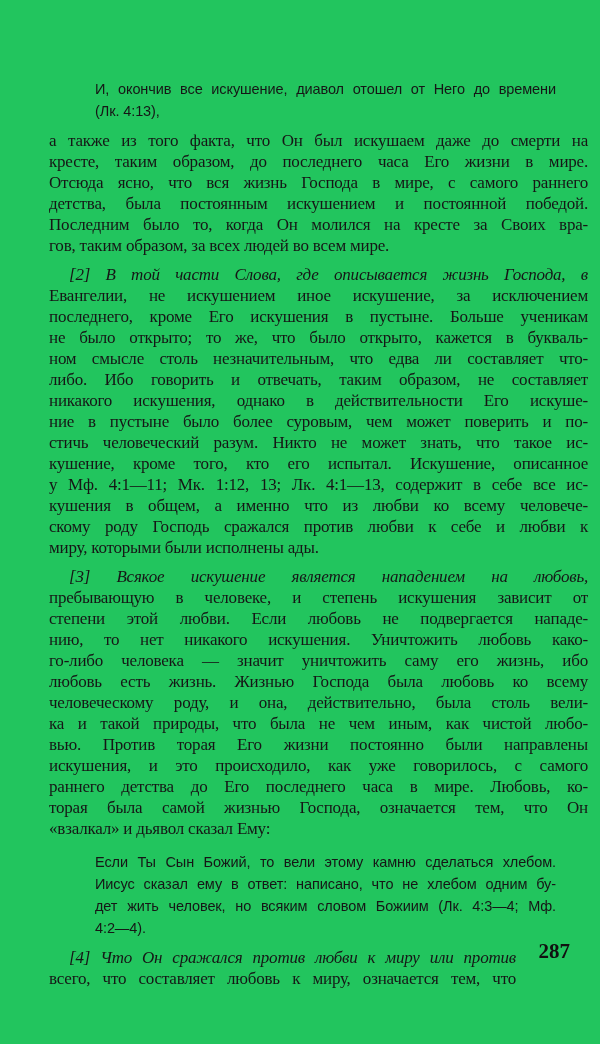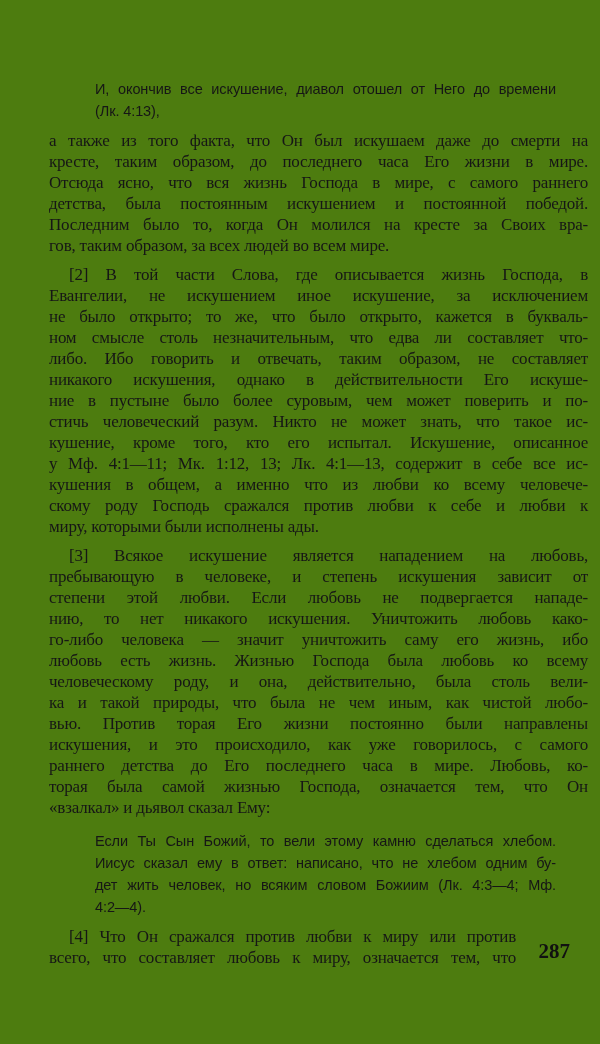--- a/index.html
+++ b/index.html
@@ -1,20 +1,20 @@
 <!DOCTYPE html>
 <html><head>
 <meta charset="utf-8">
 <style>
   html, body { margin: 0; padding: 0; }
   .page {
     position: relative;
     width: 600px;
     height: 1044px;
-    background: #4d7c0f;
+    background: #22c55e;
     color: #161616;
     overflow: hidden;
   }
   .column {
     position: absolute;
     left: 41px;
     top: 66px;
     width: 539px;
   }
   .block { margin: 8px; }
@@ -38,21 +38,21 @@
     text-align: justify;
     text-align-last: left;
     -moz-text-align-last: left;
     height: auto;
     word-spacing: normal;
   }
   .line.just {
     text-align-last: justify;
     -moz-text-align-last: justify;
   }
-  .line.indent { text-indent: 20px; }
+  .line.indent { text-indent: 20px; font-style: italic; }
   .folio {
     position: absolute;
     top: 941px;
     right: 30px;
     font-family: "Liberation Serif", serif;
     font-weight: 700;
     font-size: 21px;
     line-height: 1;
     color: #111;
   }
@@ -70,20 +70,21 @@
         <div class="line just">а также из того факта, что Он был искушаем даже до смерти на</div>
         <div class="line just">кресте, таким образом, до последнего часа Его жизни в мире.</div>
         <div class="line just">Отсюда ясно, что вся жизнь Господа в мире, с самого раннего</div>
         <div class="line just">детства, была постоянным искушением и постоянной победой.</div>
         <div class="line just">Последним было то, когда Он молился на кресте за Своих вра-</div>
         <div class="line">гов, таким образом, за всех людей во всем мире.</div>
       </div>
       <div class="block paragraph">
         <div class="line just indent">[2] В той части Слова, где описывается жизнь Господа, в</div>
         <div class="line just">Евангелии, не искушением иное искушение, за исключением</div>
+        <div class="line just">последнего, кроме Его искушения в пустыне. Больше ученикам</div>
         <div class="line just">не было открыто; то же, что было открыто, кажется в букваль-</div>
         <div class="line just">ном смысле столь незначительным, что едва ли составляет что-</div>
         <div class="line just">либо. Ибо говорить и отвечать, таким образом, не составляет</div>
         <div class="line just">никакого искушения, однако в действительности Его искуше-</div>
         <div class="line just">ние в пустыне было более суровым, чем может поверить и по-</div>
         <div class="line just">стичь человеческий разум. Никто не может знать, что такое ис-</div>
         <div class="line just">кушение, кроме того, кто его испытал. Искушение, описанное</div>
         <div class="line just">у Мф. 4:1—11; Мк. 1:12, 13; Лк. 4:1—13, содержит в себе все ис-</div>
         <div class="line just">кушения в общем, а именно что из любви ко всему человече-</div>
         <div class="line just">скому роду Господь сражался против любви к себе и любви к</div>

